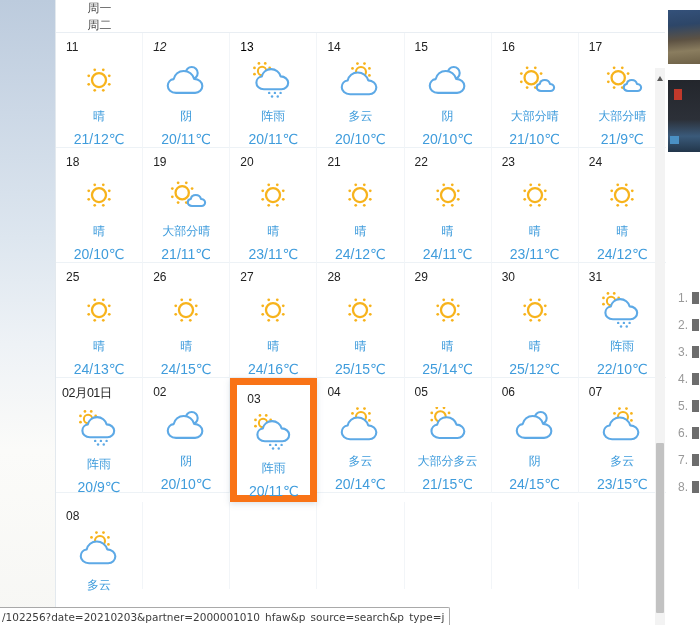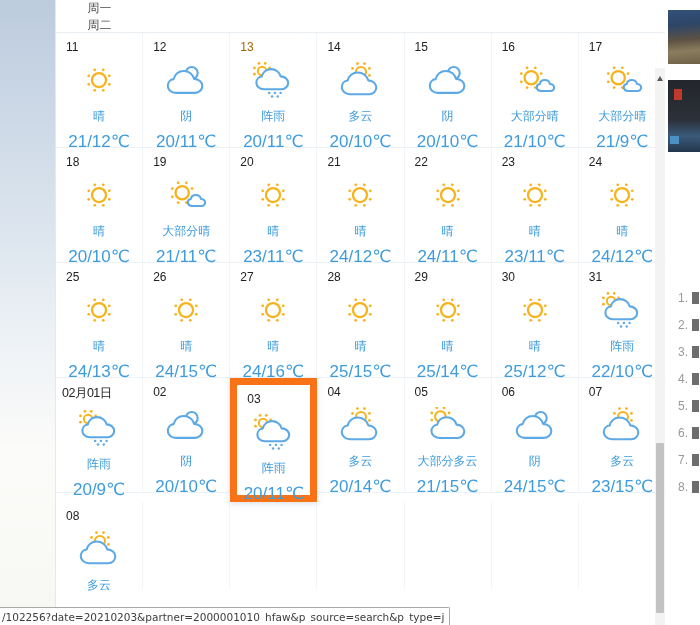--- a/index.html
+++ b/index.html
@@ -49,21 +49,21 @@
   .cell.selected{
     height:124px;z-index:3;background:#fff;
     border:7px solid #f97316;box-shadow:0 2px 6px rgba(140,160,180,.30);
   }
   .day-num{
     margin:7px 0 0 10px;font-size:12px;color:#222;font-weight:500;
   }
   .day-num.monthday{font-size:12.5px;letter-spacing:-0.5px;margin-left:6px;}
   .icon-box{height:40px;margin-top:7px;display:flex;align-items:center;justify-content:center;}
   .cond{display:block;text-align:center;font-size:12px;margin-top:7px;}
-  .temp{display:block;text-align:center;font-size:17px;margin-top:6px;}
+  .temp{display:block;text-align:center;font-size:14px;margin-top:6px;}
   
   .scrollbar{
     position:absolute;right:0px;top:68px;width:10px;height:557px;
     background:#f3f3f3;z-index:5;
   }
   .sb-up{
     position:absolute;top:4px;left:0;width:10px;height:12px;
     display:flex;align-items:center;justify-content:center;cursor:pointer;
   }
   .sb-up i{width:0;height:0;border-left:3px solid transparent;border-right:3px solid transparent;border-bottom:5px solid #5a5a5a;}
@@ -139,34 +139,34 @@
             <circle cx="13.2" cy="14.5" r="1.45" fill="#f7b31c"></circle>
             <circle cx="19.5" cy="8.2" r="1.45" fill="#f7b31c"></circle>
             <circle cx="28.5" cy="8.2" r="1.45" fill="#f7b31c"></circle>
             <circle cx="34.8" cy="14.5" r="1.45" fill="#f7b31c"></circle>
           </svg>
         </div>
         <span class="cond" style="color: rgb(63, 156, 220);">晴</span>
         <span class="temp" style="color: rgb(63, 156, 220);">21/12℃</span>
       </div>
       <div class="cell">
-        <div class="day-num" style="color: rgb(34, 34, 34);">12</div>
+        <div class="day-num" style="color: rgb(34, 34, 34); font-style: italic;">12</div>
         <div class="icon-box">
           <svg width="46" height="38" viewBox="0 0 48 40">
             <circle cx="30" cy="11.5" r="6.3" fill="#fff" stroke="#5da9e6" stroke-width="2.2"></circle>
             <g transform="translate(1,3.5)">
               <path d="M12.5 29 C7.2 29 3.8 25.3 3.8 21.5 C3.8 17.9 6.4 15 10 14.5 C11 9.5 15.3 6 20.6 6 C26 6 30.4 9.6 31.6 14.3 C36.4 14.4 40.2 17.7 40.2 21.7 C40.2 25.7 36.9 29 32.6 29 Z" fill="#fff" stroke="#5da9e6" stroke-width="2.2" stroke-linejoin="round"></path>
             </g>
           </svg>
         </div>
         <span class="cond" style="color: rgb(63, 156, 220);">阴</span>
         <span class="temp" style="color: rgb(63, 156, 220);">20/11℃</span>
       </div>
       <div class="cell">
-        <div class="day-num" style="color: #a16207;">13</div>
+        <div class="day-num" style="color: #000000;">13</div>
         <div class="icon-box">
           <svg width="46" height="38" viewBox="0 0 48 40">
             <circle cx="12.5" cy="9.5" r="4.4" fill="none" stroke="#f7b31c" stroke-width="2.1"></circle>
             <circle cx="20.5" cy="12.8" r="1.45" fill="#f7b31c"></circle>
             <circle cx="15.8" cy="17.5" r="1.45" fill="#f7b31c"></circle>
             <circle cx="9.2" cy="17.5" r="1.45" fill="#f7b31c"></circle>
             <circle cx="4.5" cy="12.8" r="1.45" fill="#f7b31c"></circle>
             <circle cx="4.5" cy="6.2" r="1.45" fill="#f7b31c"></circle>
             <circle cx="9.2" cy="1.5" r="1.45" fill="#f7b31c"></circle>
             <circle cx="15.8" cy="1.5" r="1.45" fill="#f7b31c"></circle>

